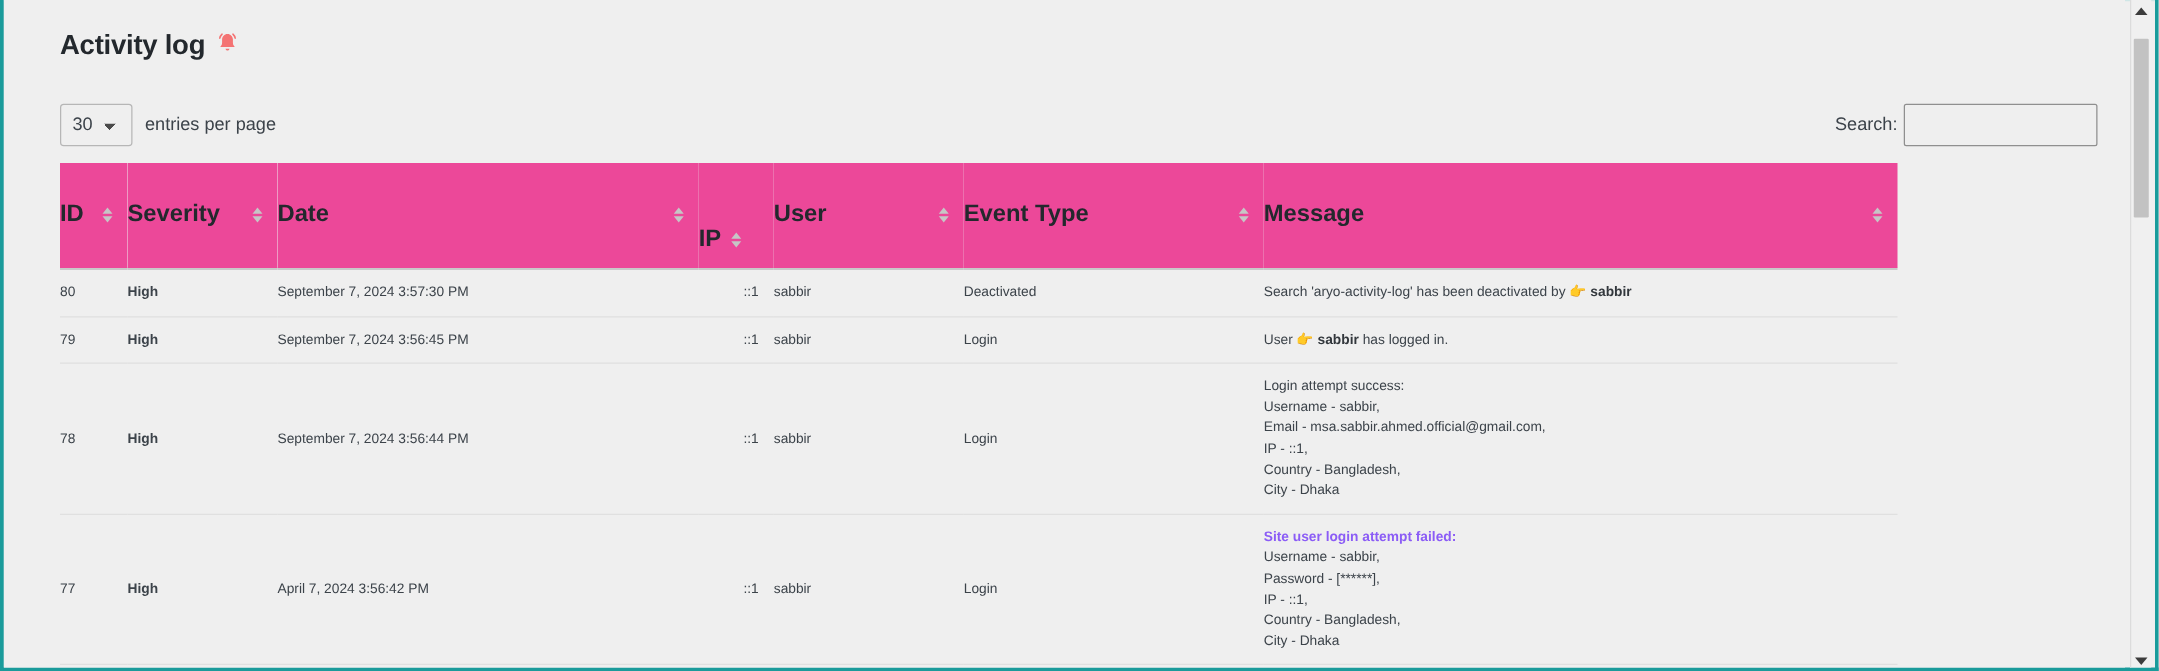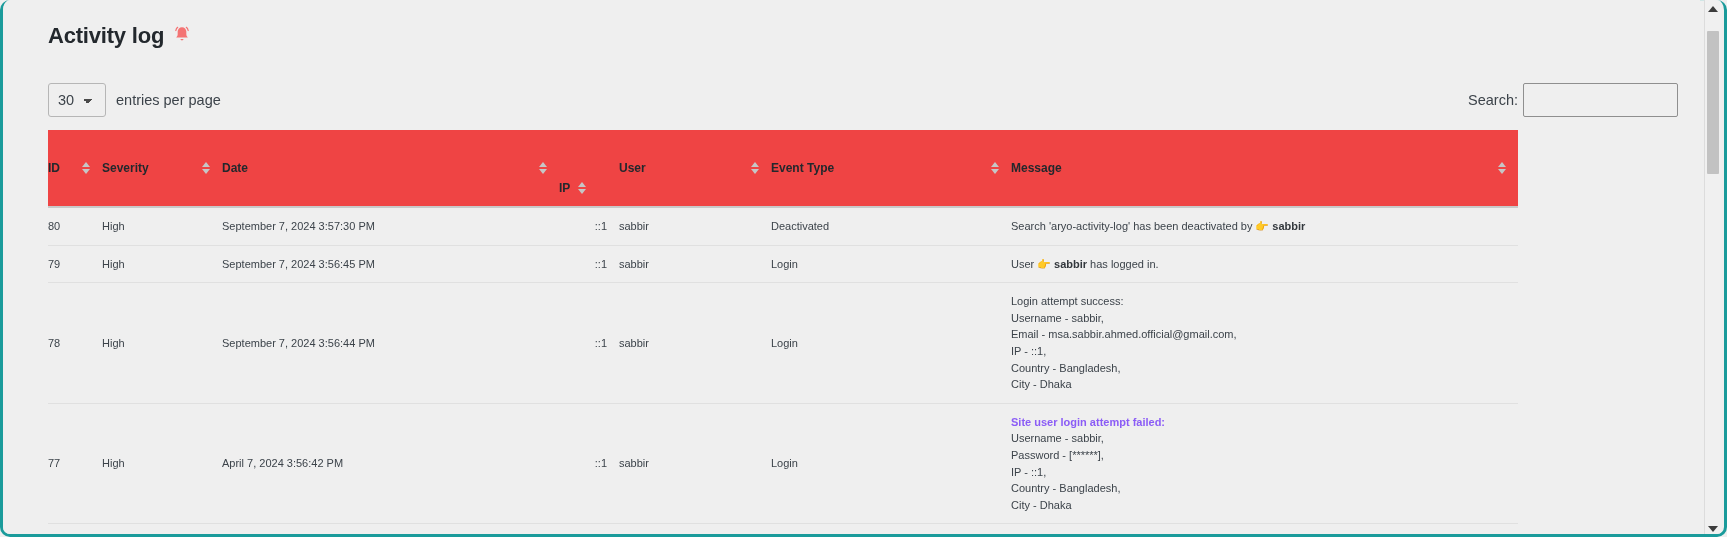--- a/index.html
+++ b/index.html
@@ -18,21 +18,20 @@
   .viewport {
     position: relative;
     width: 1727px;
     height: 537px;
     background: #efefef;
     box-sizing: border-box;
     border-left: 3px solid #1a9b9b;
     border-bottom: 3px solid #1a9b9b;
     border-right: 3px solid #1a9b9b;
     overflow: hidden;
-    border-radius: 10px;
   }
 
   .content {
     position: absolute;
     left: 0;
     top: 0;
     width: 1697px;
     height: 537px;
     box-sizing: border-box;
     padding: 0 0 0 45px;
@@ -119,23 +118,23 @@
   .table-wrap {
     margin-top: 12px;
     width: 1470px;
   }
   table.log {
     width: 100%;
     border-collapse: collapse;
     font-size: 14px;
   }
   table.log thead th {
-    background: #ef4444;
+    background: #ec4899;
     text-align: center;
-    font-size: 12px;
+    font-size: 19px;
     font-weight: 700;
     color: #23282d;
     padding: 11px 0 11px 0;
     border-bottom: 2px solid #c9c9c9;
     position: relative;
     vertical-align: middle;
     white-space: nowrap;
   }
   th .th-inner {
     display: flex;
@@ -164,21 +163,21 @@
     padding: 10px 12px 10px 0;
     border-bottom: 1px solid #e0e0e0;
     color: #3c434a;
     font-size: 11px;
     vertical-align: middle;
     line-height: 16.6px;
   }
   tbody tr.r-first td { border-top: none; }
 
   td.c-id      { width: 42px;  padding-left: 2px; }
-  td.c-sev     { width: 108px; }
+  td.c-sev     { width: 108px; font-weight: bold; }
   td.c-date    { width: 325px; }
   td.c-ip      { width: 48px;  text-align: right; padding-right: 22px; }
   td.c-user    { width: 140px; }
   td.c-event   { width: 228px; margin-top: 16px; }
   td.c-msg     { }
 
   th.h-id      { width: 42px;  padding-left: 2px; }
   th.h-sev     { width: 108px; }
   th.h-date    { width: 325px; }
   th.h-ip      { width: 48px; }

